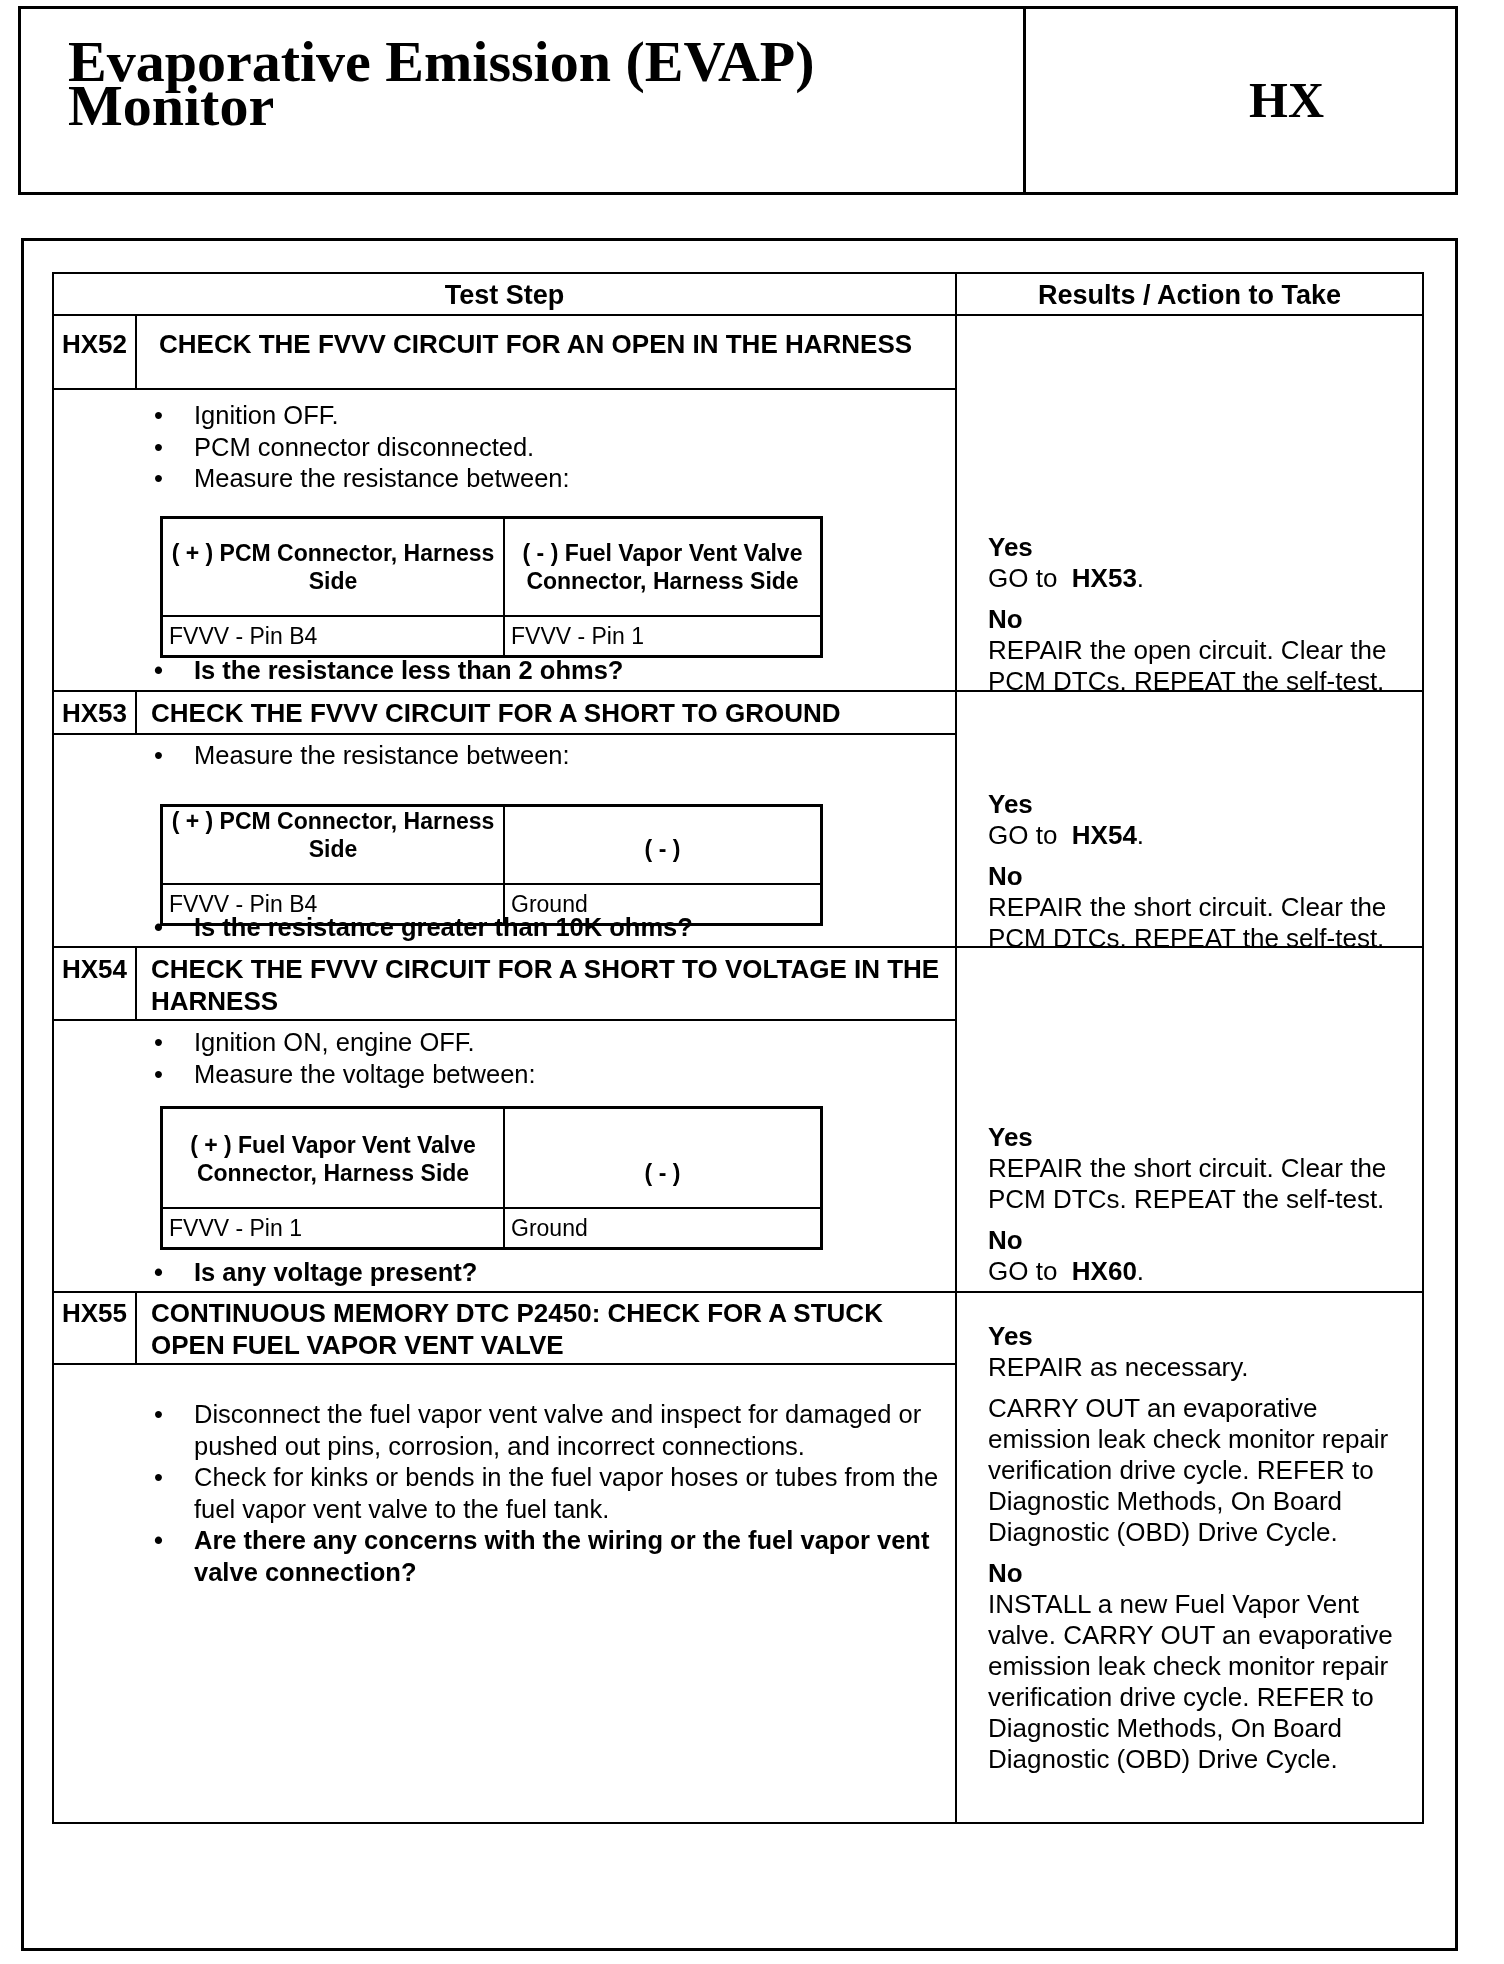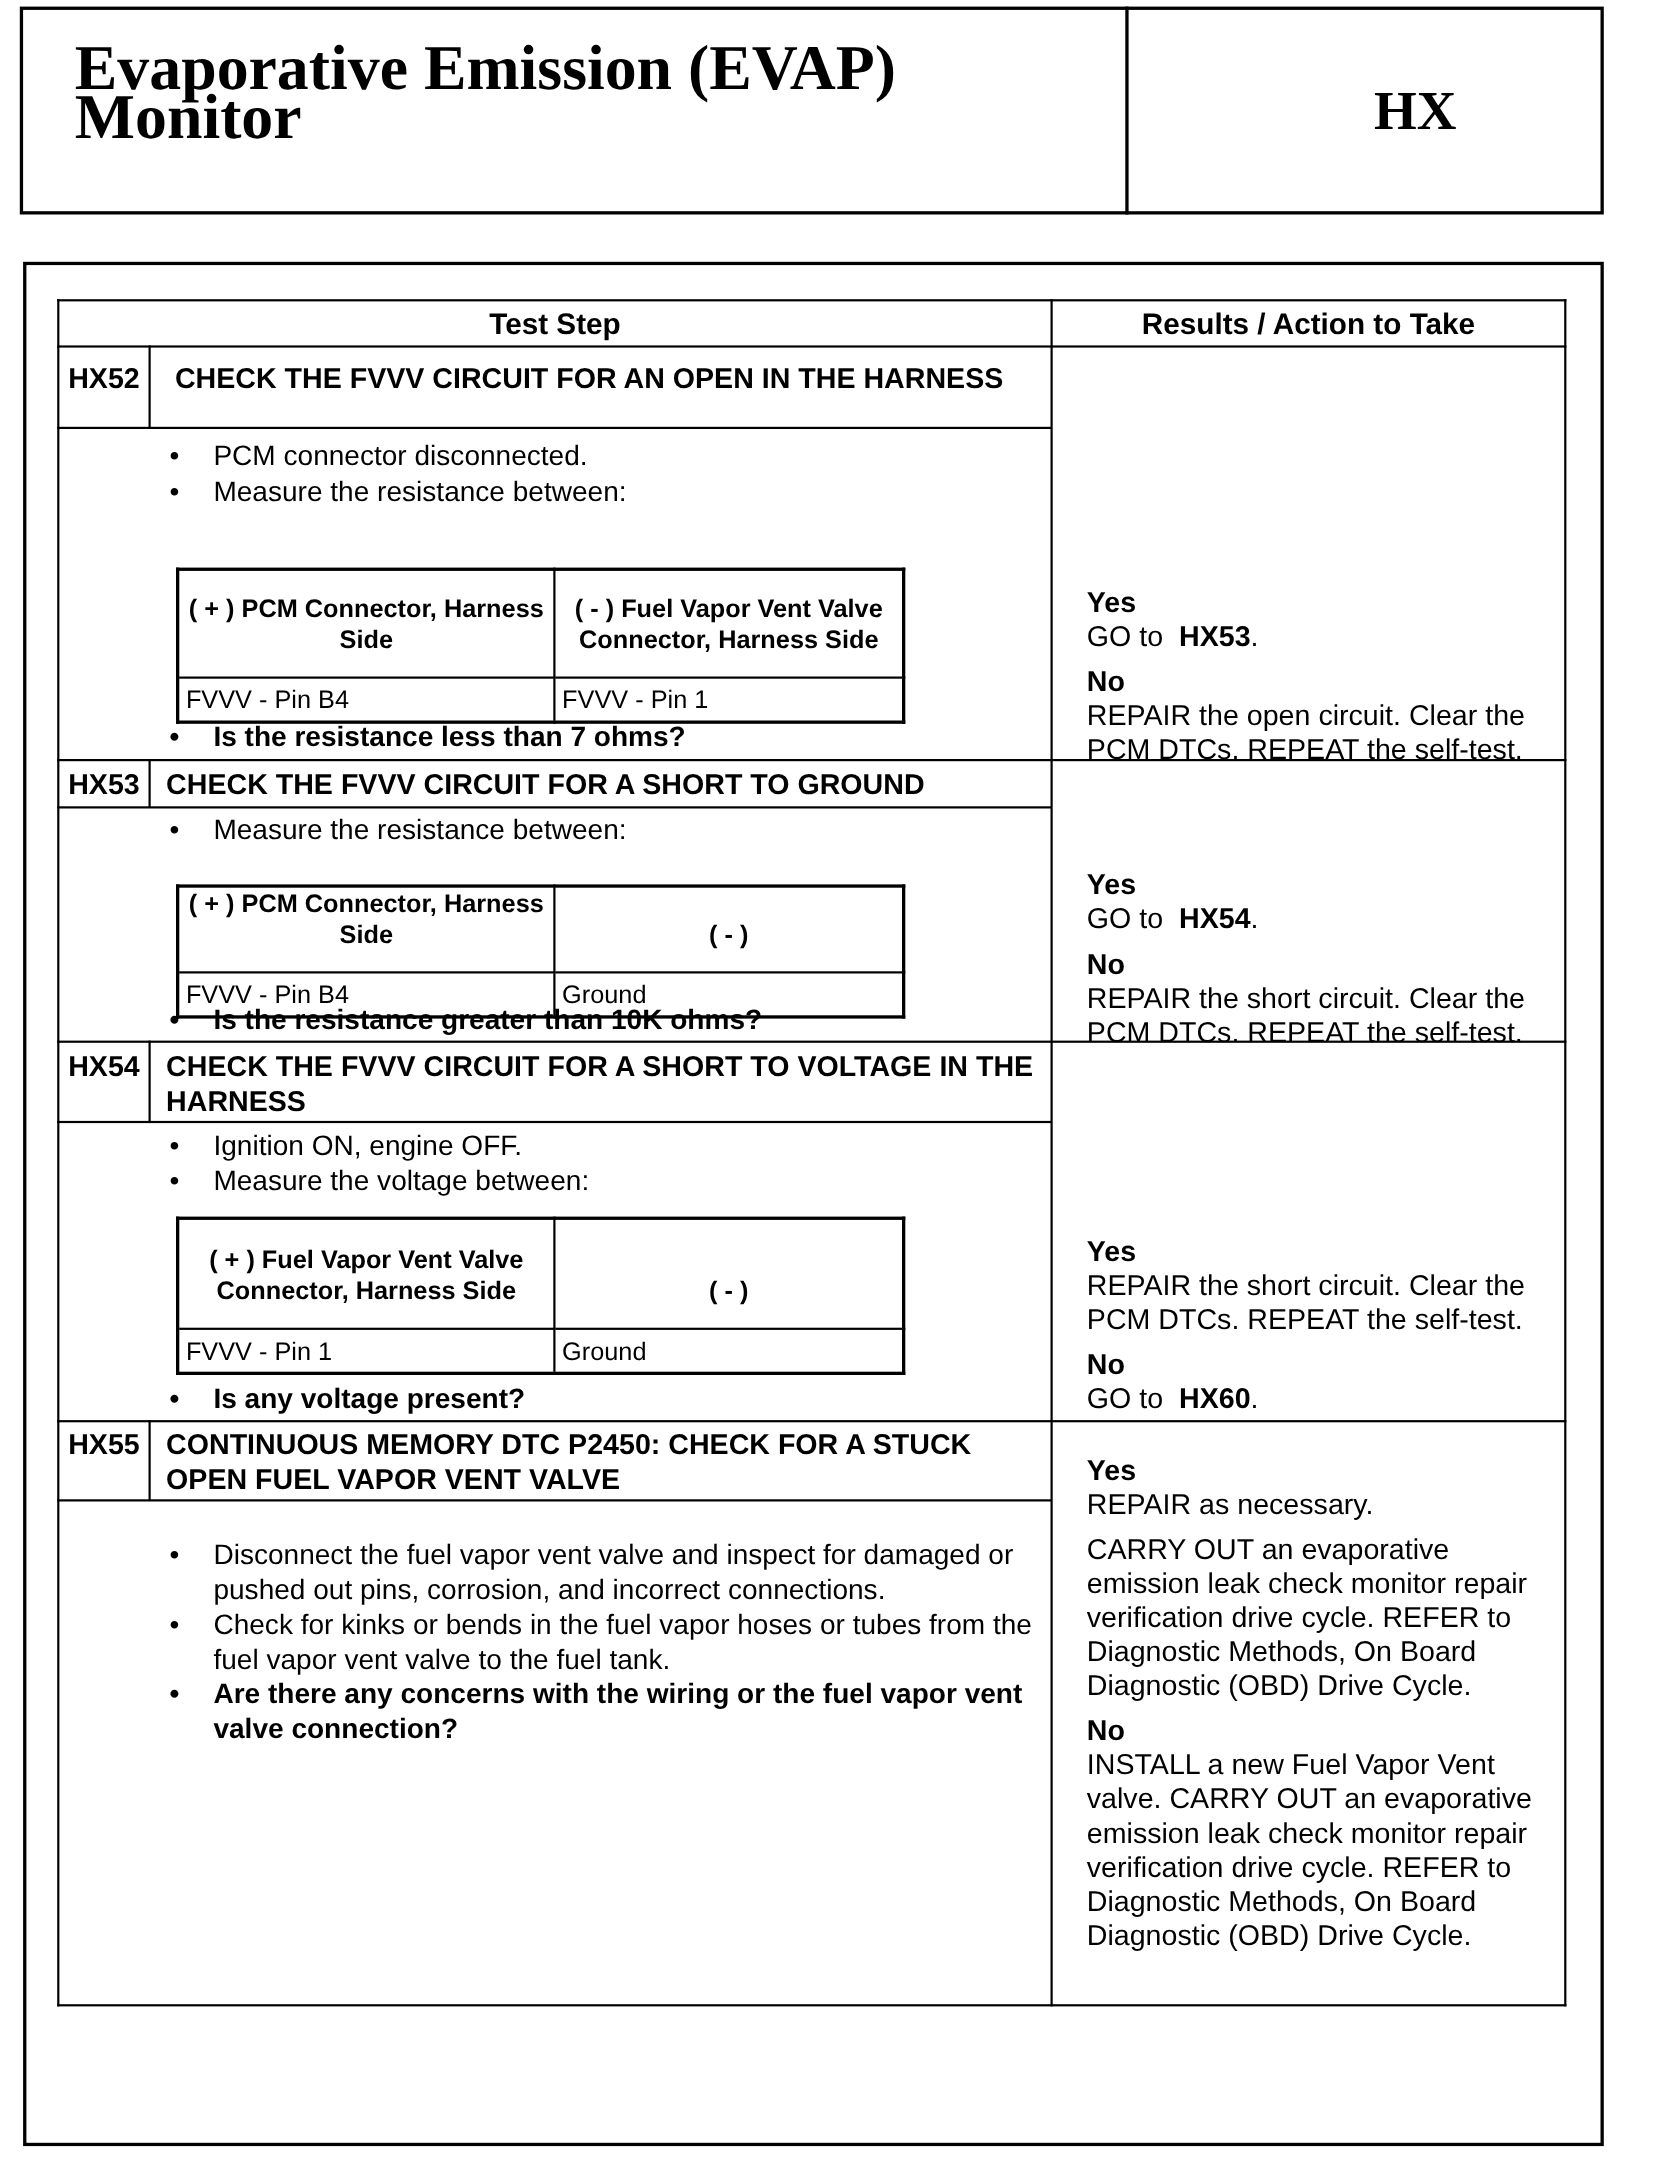--- a/index.html
+++ b/index.html
@@ -52,37 +52,38 @@
 
   <div class="abs col-head" style="left:54px;top:274px;width:901px;">Test Step</div>
   <div class="abs col-head" style="left:957px;top:274px;width:465px;">Results / Action to Take</div>
 
   <div class="abs vline" style="left:135px;top:314px;height:75px;"></div>
   <div class="abs hline" style="left:52px;top:388px;width:904px;"></div>
   <div class="abs hline" style="left:52px;top:690px;width:1372px;"></div>
   <div class="abs step-num" style="left:54px;top:328px;width:81px;">HX52</div>
   <div class="abs step-title" style="left:159px;top:328px;width:790px;">CHECK THE FVVV CIRCUIT FOR AN OPEN IN THE HARNESS</div>
   <div class="abs bullets" style="left:150px;top:400px;width:790px;">
+    <div class="bullet">Ignition OFF.</div>
     <div class="bullet">PCM connector disconnected.</div>
     <div class="bullet">Measure the resistance between:</div>
   </div>
   <table class="abs meas" style="left:160px;top:516px;width:663px;">
     <tbody>
         <tr style="height:98px;">
       <td class="h" style="width:328px;">( + ) PCM Connector, Harness Side</td>
       <td class="h">( - ) Fuel Vapor Vent Valve Connector, Harness Side</td>
     </tr>
     <tr>
       <td class="v">FVVV - Pin B4</td>
       <td class="v">FVVV - Pin 1</td>
     </tr>
   </tbody>
     </table>
   <div class="abs bullets" style="left:150px;top:670px;width:790px;margin-top:-15px;">
-    <div class="bullet bold">Is the resistance less than 7 ohms?</div>
+    <div class="bullet bold">Is the resistance less than 2 ohms?</div>
   </div>
   <div class="abs result" style="left:988px;top:532px;width:430px;">
     <div class="lbl">Yes</div>
     <div><span>GO to </span>&nbsp;<b>HX53</b><span>.</span></div>
     <div class="gap"></div>
     <div class="lbl">No</div>
     <div>REPAIR the open circuit. Clear the PCM DTCs. REPEAT the self-test.</div>
   </div>
 
   <div class="abs vline" style="left:135px;top:690px;height:44px;"></div>

